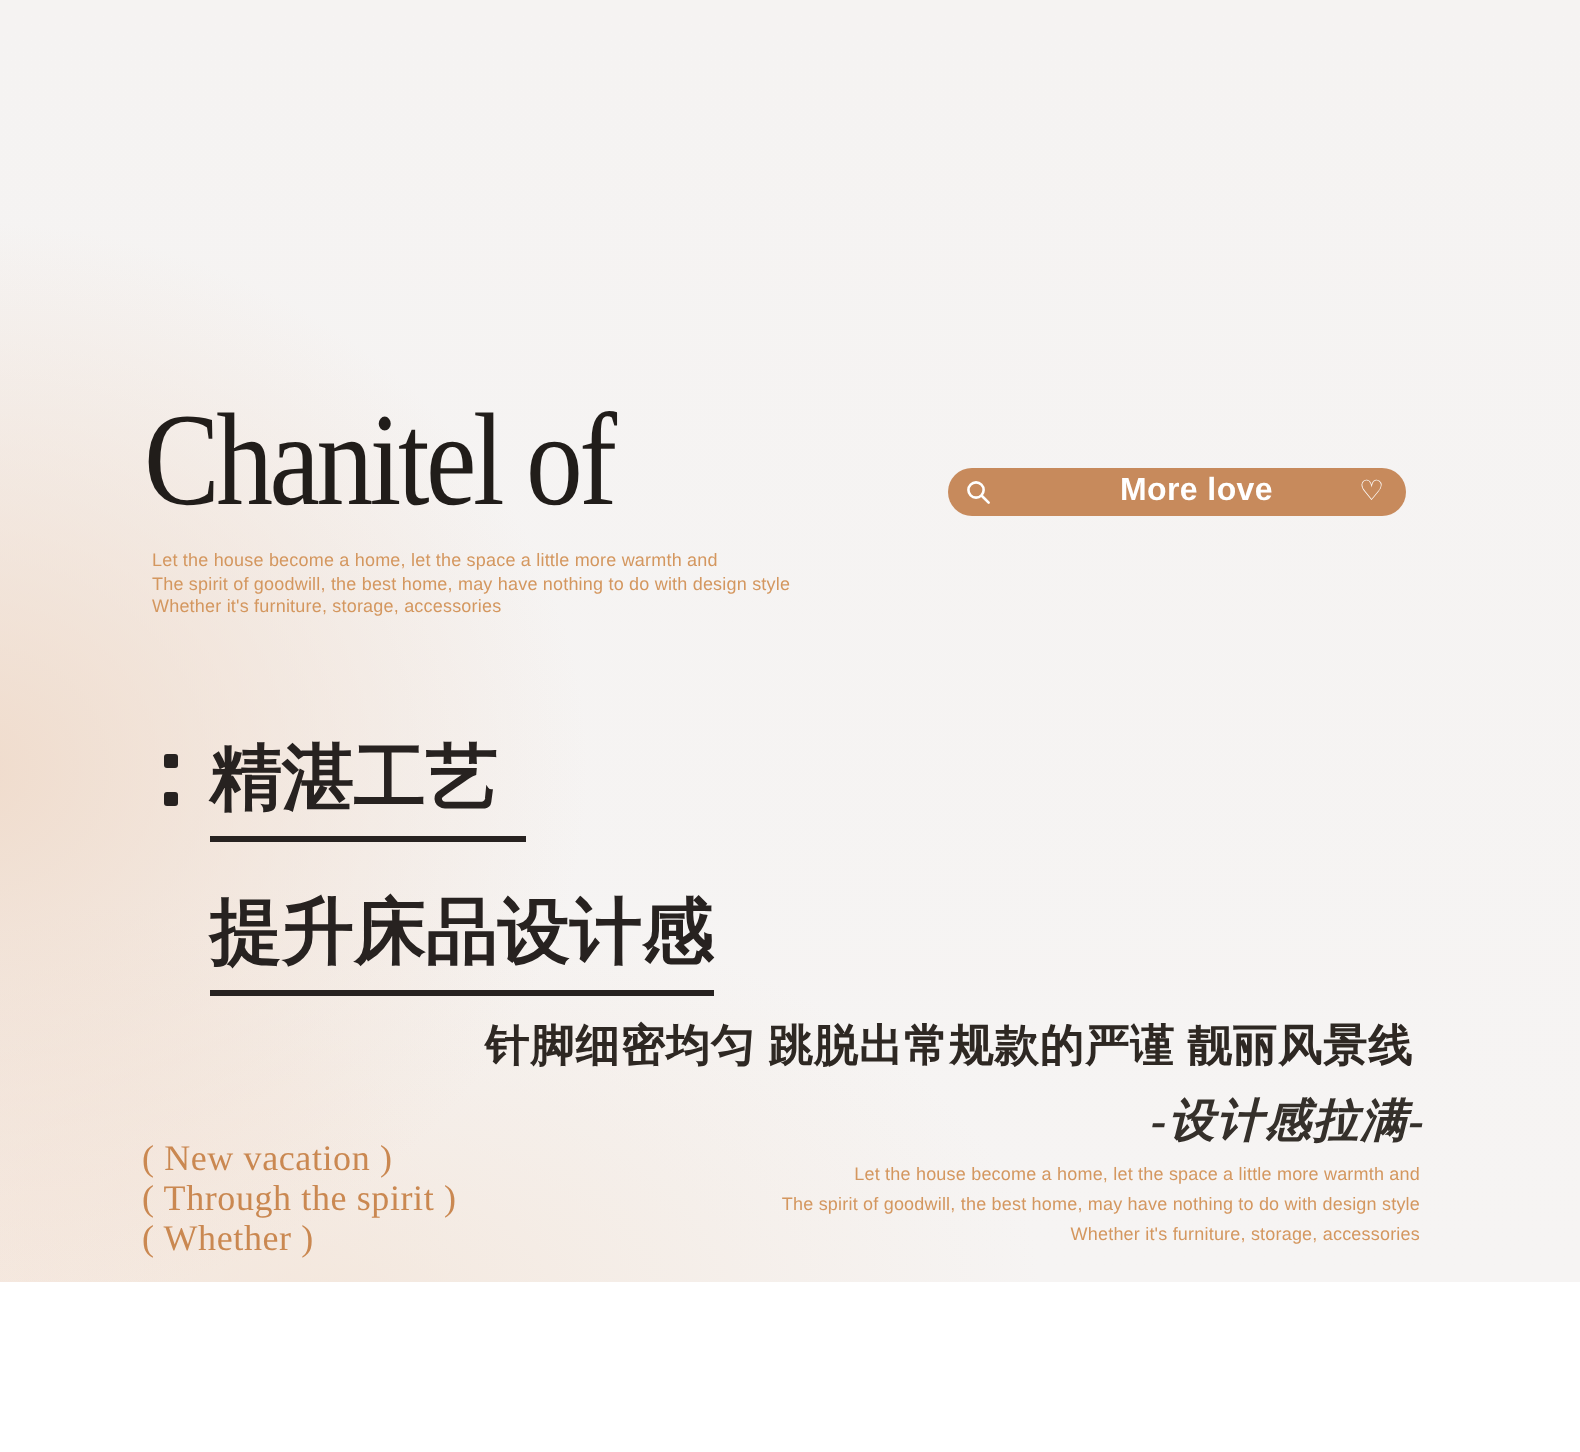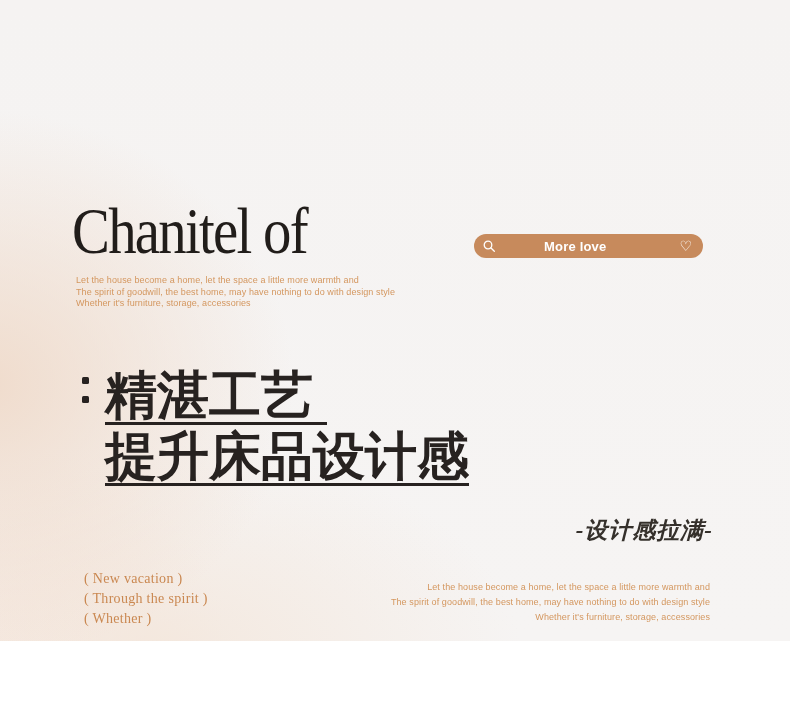--- a/index.html
+++ b/index.html
@@ -58,23 +58,23 @@
     align-items: center;
     cursor: pointer;
   }
   .search-pill .mag {
     margin-left: 9px;
     width: 13px;
     height: 13px;
     flex: 0 0 auto;
   }
   .search-pill .label {
-    margin-left: 4px;
+    margin-left: 20px;
     color: #ffffff;
-    font-size: 13px;
+    font-size: 16px;
     font-weight: bold;
     letter-spacing: .2px;
     padding-left: 44px;
   }
   .search-pill .heart {
     margin-left: auto;
     margin-right: 11px;
     color: #ffffff;
     font-size: 14px;
     line-height: 1;
@@ -96,33 +96,33 @@
     display: block;
     width: 7px;
     height: 7px;
     background: #272220;
     border-radius: 1.5px;
   }
   .headline {
     position: absolute;
     left: 105px;
     top: 366px;
-    font-family: Liberation Serif, serif;
+    font-family: Liberation Mono, monospace;
     font-weight: bold;
     color: #272220;
-    font-size: 52px;
+    font-size: 36px;
   }
   .headline .hl-line {
     display: inline-block;
     line-height: 52px;
     border-bottom: 3px solid #272220;
     white-space: nowrap;
   }
   .headline .hl-line.first { padding-right: 14px; }
-  .headline .hl-line.second { margin-top: 6px; }
+  .headline .hl-line.second { margin-top: 22px; }
 
   
   .tagline-block {
     position: absolute;
     right: 83px;
     top: 508px;
     text-align: right;
   }
   .tagline {
     font-family: "Liberation Serif", "DejaVu Serif", serif;
@@ -139,24 +139,24 @@
     font-style: italic;
     font-weight: bold;
     font-size: 23px;
     letter-spacing: 1px;
     color: #35302b;
   }
 
   
   .tag-list {
     position: absolute;
-    left: 84px;
+    left: 71px;
     top: 569px;
     font-family: "Liberation Serif", "DejaVu Serif", serif;
-    font-size: 14px;
+    font-size: 18px;
     line-height: 20px;
     letter-spacing: .3px;
     color: #ca8851;
   }
 
   
   .outro {
     position: absolute;
     right: 80px;
     top: 580px;
@@ -193,20 +193,21 @@
       <i></i>
       <i></i>
     </div>
 
   <div class="headline">
     <span class="hl-line first">精湛工艺</span><br>
     <span class="hl-line second">提升床品设计感</span>
   </div>
 
   <div class="tagline-block">
+    <div class="tagline">针脚细密均匀 跳脱出常规款的严谨 靓丽风景线</div>
     <div class="script-note">-设计感拉满-</div>
   </div>
 
   <div class="tag-list">
     <div>( New vacation )</div>
     <div>( Through the spirit )</div>
     <div>( Whether )</div>
   </div>
 
   <div class="outro">

